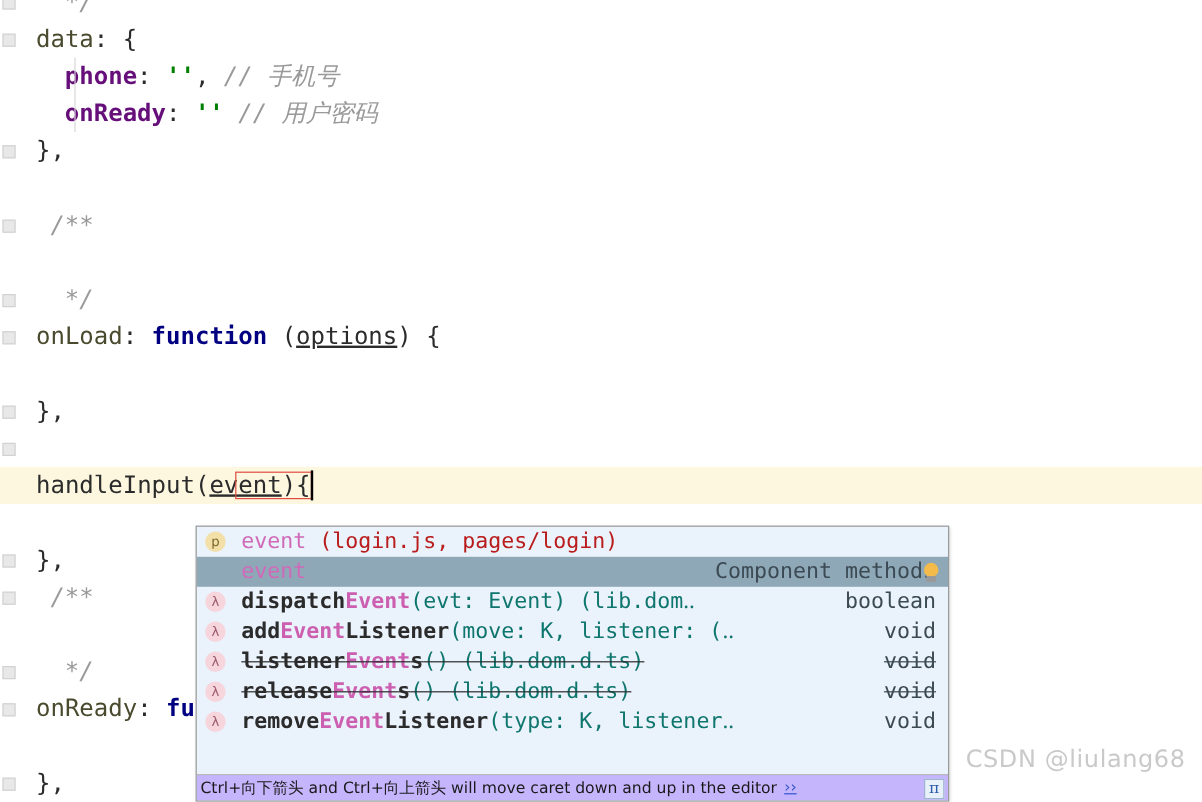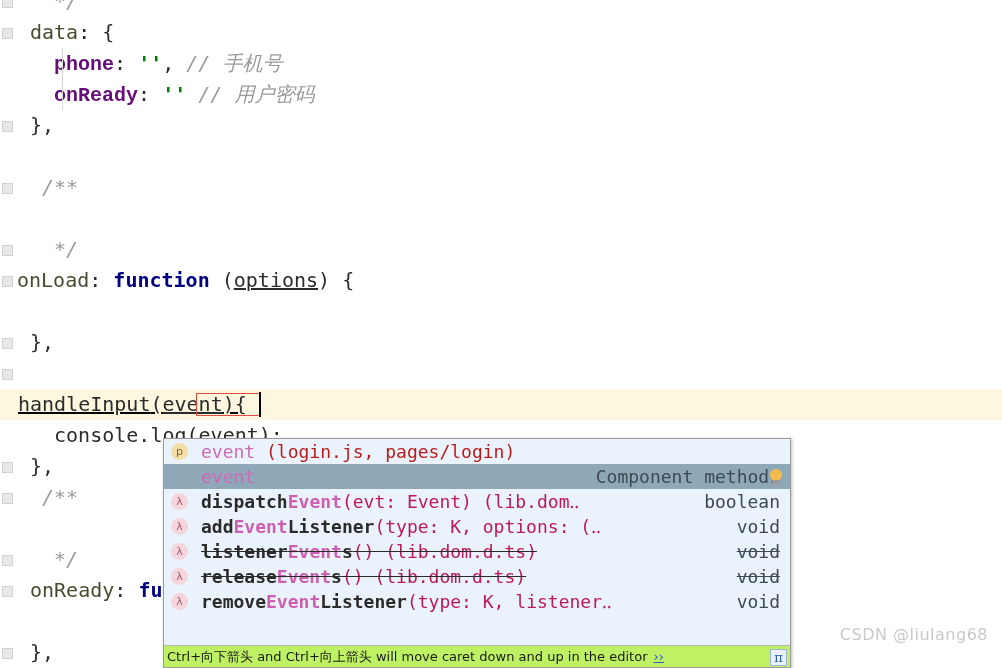--- a/index.html
+++ b/index.html
@@ -54,21 +54,21 @@
     color: #000000;
   }
   .hl-current-band {
     position: absolute;
     left: 0;
     width: 1002px;
     height: 31px;
     background: #fdf7e0;
   }
   .t-key     { color: #000080; font-weight: bold; }
-  .t-prop    { color: #660e7a; font-weight: bold; font-family: Liberation Mono, monospace; }
+  .t-prop    { color: #660e7a; font-weight: bold; }
   .t-field   { color: #4a4a2e; }
   .t-str     { color: #008000; font-weight: bold; }
   .t-comment { color: #9a9a9a; font-style: italic; }
   .t-param   { color: #2b2b2b; text-decoration: underline; }
   .t-ident   { color: #2b2b2b; }
   .t-punct   { color: #2b2b2b; }
 
   
   .indent-guide {
     position: absolute;
@@ -151,21 +151,21 @@
     color: #3c4a52;
   }
   .ac-row.selected .ac-right { color: #3b4a53; }
   .ac-row.deprecated .ac-label,
   .ac-row.deprecated .ac-right {
     text-decoration: line-through;
   }
   .m-name { color: #2b2b2b; font-weight: bold; }
   .m-hl { color: #cc5fb0; font-weight: bold; }
   .m-evt { color: #d06ab8; }
-  .m-sig { color: #be185d; font-weight: normal; }
+  .m-sig { color: #0f766e; font-weight: normal; }
   .m-loc { color: #b91c1c; font-weight: normal; }
 
   
   #lightbulb {
     position: absolute;
     right: 6px;
     top: 30px;
     width: 16px; height: 18px;
   }
   .bulb-top {
@@ -180,21 +180,21 @@
     background: #9a9a9a;
   }
 
   
   #popup-hint {
     position: absolute;
     left: 0;
     top: 206px;
     width: 626px;
     height: 22px;
-    background: #bef264;
+    background: #c4b5fd;
     border-top: 1px solid #b9b9b9;
     box-sizing: border-box;
     display: flex;
     align-items: center;
     font-size: 13px;
     font-family: "DejaVu Sans", "Liberation Sans", sans-serif;
     color: #1a1a1a;
     white-space: pre;
     padding-left: 3px;
   }
@@ -216,21 +216,21 @@
     text-align: center;
     font-family: "DejaVu Serif", "Liberation Serif", serif;
     box-sizing: border-box;
   }
 
   
   #watermark {
     position: absolute;
     right: 14px;
     bottom: 24px;
-    font-size: 16px;
+    font-size: 20px;
     font-family: "DejaVu Sans", "Liberation Sans", sans-serif;
     color: #c9c9c9;
     letter-spacing: 0.5px;
     white-space: pre;
   }
 </style>
 </head>
 <body>
 
 <div id="editor">
@@ -255,25 +255,24 @@
   <div class="hl-current-band" style="top: 389px;"></div>
     <div id="code">
       <div class="line" style="top: -14px; left: 40.04px;"><span class="t-comment">*/</span></div>
       <div class="line" style="top: 17px; left: 16px;"><span class="t-field">data</span><span class="t-punct">: </span><span class="t-punct">{</span></div>
       <div class="line" style="top: 48px; left: 40.04px;"><span class="t-prop">phone</span><span class="t-punct">: </span><span class="t-str">''</span><span class="t-punct">, </span><span class="t-comment">// 手机号</span></div>
       <div class="line" style="top: 79px; left: 40.04px;"><span class="t-prop">onReady</span><span class="t-punct">: </span><span class="t-str">''</span><span class="t-punct"> </span><span class="t-comment">// 用户密码</span></div>
       <div class="line" style="top: 110px; left: 16px;"><span class="t-punct">},</span></div>
       <div class="line" style="top: 141px; left: 16px;"></div>
       <div class="line" style="top: 172px; left: 28.02px;"><span class="t-comment">/**</span></div>
       <div class="line" style="top: 234px; left: 28.02px;"><span class="t-comment"> */</span></div>
-      <div class="line" style="top: 265px; left: 3px;"><span class="t-field">onLoad</span><span class="t-punct">: </span><span class="t-key">function</span><span class="t-punct"> (</span><span class="t-param">options</span><span class="t-punct">) {</span></div>
+      <div class="line" style="top: 265px; left: 16px;"><span class="t-field">onLoad</span><span class="t-punct">: </span><span class="t-key">function</span><span class="t-punct"> (</span><span class="t-param">options</span><span class="t-punct">) {</span></div>
       <div class="line" style="top: 296px; left: 16px;"></div>
       <div class="line" style="top: 327px; left: 16px;"><span class="t-punct">},</span></div>
-      <div class="line" style="top: 389px; left: 4px; text-decoration: underline;"><span class="t-ident">handleInput</span><span class="t-punct">(</span><span class="t-param">event</span><span class="t-punct">){</span></div>
-      <div class="line" style="top: 420px; left: 40.04px;"><span class="t-ident">console</span><span class="t-punct">.</span><span class="t-ident">log</span><span class="t-punct">(</span><span class="t-ident">event</span><span class="t-punct">);</span></div>
+      <div class="line" style="top: 389px; left: 16px;"><span class="t-ident">handleInput</span><span class="t-punct">(</span><span class="t-param">event</span><span class="t-punct">){</span></div>
       <div class="line" style="top: 451px; left: 16px;"><span class="t-punct">},</span></div>
       <div class="line" style="top: 482px; left: 28.02px;"><span class="t-comment">/**</span></div>
       <div class="line" style="top: 544px; left: 28.02px;"><span class="t-comment"> */</span></div>
       <div class="line" style="top: 575px; left: 16px;"><span class="t-field">onReady</span><span class="t-punct">: </span><span class="t-key">fu</span></div>
       <div class="line" style="top: 606px; left: 16px;"></div>
       <div class="line" style="top: 637px; left: 16px;"><span class="t-punct">},</span></div>
       <div class="line" style="top: 668px; left: 16px;"></div>
       <div class="indent-guide" style="left: 48.04px; top: 48px; height: 62px;"></div>
     </div>
 
@@ -294,21 +293,21 @@
         <span class="ac-label"><span class="m-evt">event</span></span>
         <span class="ac-right">Component methods</span>
       </div>
       <div class="ac-row">
         <span class="ac-icon method">λ</span>
         <span class="ac-label"><span class="m-name">dispatch</span><span class="m-hl">Event</span><span class="m-name"></span><span class="m-sig">(evt: Event) (lib.dom‥</span></span>
         <span class="ac-right">boolean</span>
       </div>
       <div class="ac-row">
         <span class="ac-icon method">λ</span>
-        <span class="ac-label"><span class="m-name">add</span><span class="m-hl">Event</span><span class="m-name">Listener</span><span class="m-sig">(type: K, options: (‥</span></span>
+        <span class="ac-label"><span class="m-name">add</span><span class="m-hl">Event</span><span class="m-name">Listener</span><span class="m-sig">(move: K, listener: (‥</span></span>
         <span class="ac-right">void</span>
       </div>
       <div class="ac-row deprecated">
         <span class="ac-icon method">λ</span>
         <span class="ac-label"><span class="m-name">listener</span><span class="m-hl">Event</span><span class="m-name">s</span><span class="m-sig">() (lib.dom.d.ts)</span></span>
         <span class="ac-right">void</span>
       </div>
       <div class="ac-row deprecated">
         <span class="ac-icon method">λ</span>
         <span class="ac-label"><span class="m-name">release</span><span class="m-hl">Event</span><span class="m-name">s</span><span class="m-sig">() (lib.dom.d.ts)</span></span>

